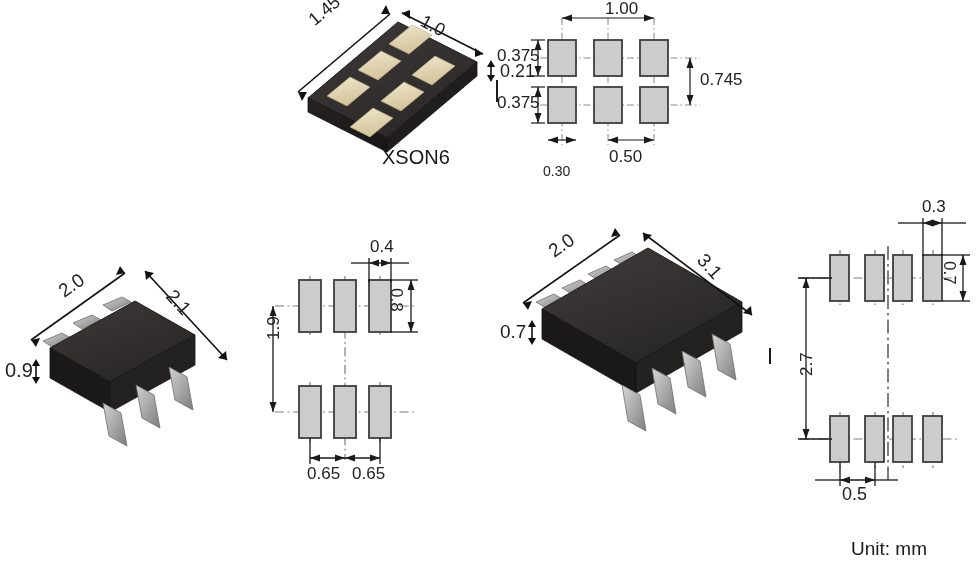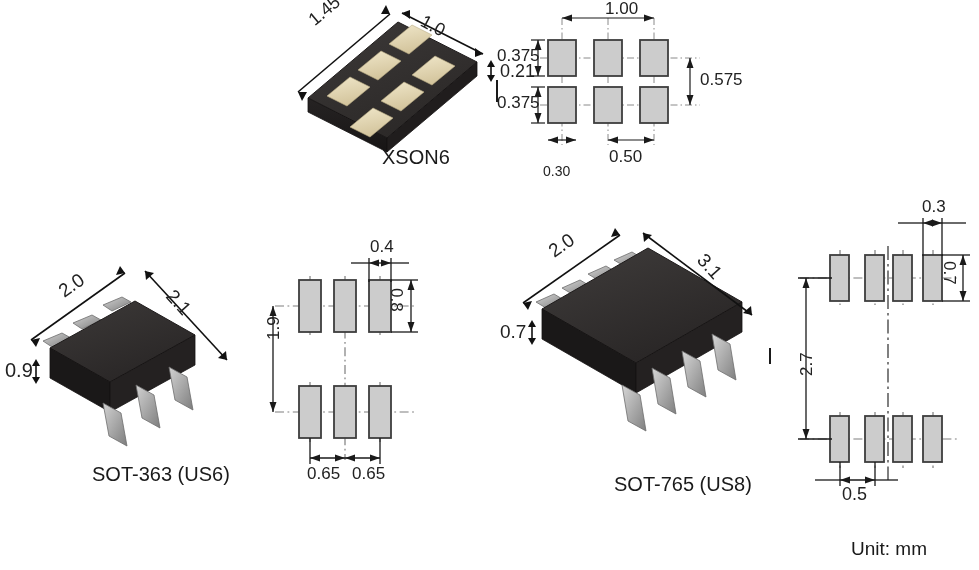--- a/index.html
+++ b/index.html
@@ -151,21 +151,21 @@
         <polygon points="113,140 123,136.5 123,143.5" fill="#1a1a1a" stroke="none"></polygon>
         <polygon points="159,140 149,136.5 149,143.5" fill="#1a1a1a" stroke="none"></polygon>
       </g>
 
       <line x1="2" y1="80" x2="2" y2="102" stroke="#1a1a1a" stroke-width="2"></line>
     </svg>
 
     <div class="dim" style="left:110px;top:0px;font-size:17px;">1.00</div>
     <div class="dim" style="left:2px;top:47px;font-size:17px;">0.375</div>
     <div class="dim" style="left:2px;top:94px;font-size:17px;">0.375</div>
-    <div class="dim" style="left:205px;top:71px;font-size:17px;">0.575</div>
+    <div class="dim" style="left:205px;top:71px;font-size:17px;">0.745</div>
     <div class="dim" style="left:48px;top:164px;font-size:14px;">0.30</div>
     <div class="dim" style="left:114px;top:148px;font-size:17px;">0.50</div>
   </div>
 
   <div class="abs" style="left:5px;top:240px;width:250px;height:225px;">
     <svg width="250" height="225" viewBox="0 0 250 225">
       <defs>
         <linearGradient id="sotTop" x1="0.1" y1="0" x2="0.7" y2="1">
           <stop offset="0" stop-color="#3c3938"></stop>
           <stop offset="1" stop-color="#282525"></stop>
@@ -208,21 +208,20 @@
         <polygon points="31,119 27,126 35,126" fill="#111" stroke="none"></polygon>
         <polygon points="31,144 27,137 35,137" fill="#111" stroke="none"></polygon>
       </g>
     </svg>
 
     <div class="dim" style="left:50px;top:45px;font-size:19px;transform:rotate(-35deg);transform-origin:left top;">2.0</div>
     <div class="dim" style="left:172px;top:46px;font-size:19px;transform:rotate(48deg);transform-origin:left top;">2.1</div>
     <div class="dim" style="left:0px;top:120px;font-size:20px;">0.9</div>
   </div>
 
-  <div class="pkg-label" style="left:92px;top:464px;font-size:20px;">SOT-363 (US6)</div>
 
   <div class="abs" style="left:255px;top:230px;width:200px;height:260px;">
     <svg width="200" height="260" viewBox="0 0 200 260">
       <g stroke="#7e7e7e" stroke-width="1.2" stroke-dasharray="9,3.5,1.8,3.5">
         <line x1="20" y1="76" x2="160" y2="76"></line>
         <line x1="20" y1="182" x2="160" y2="182"></line>
         <line x1="55" y1="46" x2="55" y2="105"></line>
         <line x1="90" y1="46" x2="90" y2="230"></line>
         <line x1="125" y1="46" x2="125" y2="105"></line>
         <line x1="55" y1="152" x2="55" y2="212"></line>
@@ -325,21 +324,20 @@
         <polygon points="32,95 28,102 36,102" fill="#111" stroke="none"></polygon>
         <polygon points="32,120 28,113 36,113" fill="#111" stroke="none"></polygon>
       </g>
     </svg>
 
     <div class="dim" style="left:45px;top:20px;font-size:19px;transform:rotate(-35deg);transform-origin:left top;">2.0</div>
     <div class="dim" style="left:208px;top:25px;font-size:19px;transform:rotate(48deg);transform-origin:left top;">3.1</div>
     <div class="dim" style="left:0px;top:97px;font-size:19px;">0.7</div>
   </div>
 
-  <div class="pkg-label" style="left:614px;top:474px;font-size:20px;">SOT-765 (US8)</div>
 
   <div class="abs" style="left:770px;top:190px;width:209px;height:310px;">
     <svg width="209" height="310" viewBox="0 0 209 310">
       <g stroke="#7e7e7e" stroke-width="1.2" stroke-dasharray="9,3.5,1.8,3.5">
         <line x1="30" y1="88" x2="190" y2="88"></line>
         <line x1="30" y1="249" x2="190" y2="249"></line>
         <line x1="70" y1="60" x2="70" y2="115"></line>
         <line x1="105" y1="60" x2="105" y2="115"></line>
         <line x1="133" y1="60" x2="133" y2="115"></line>
         <line x1="163" y1="60" x2="163" y2="115"></line>

